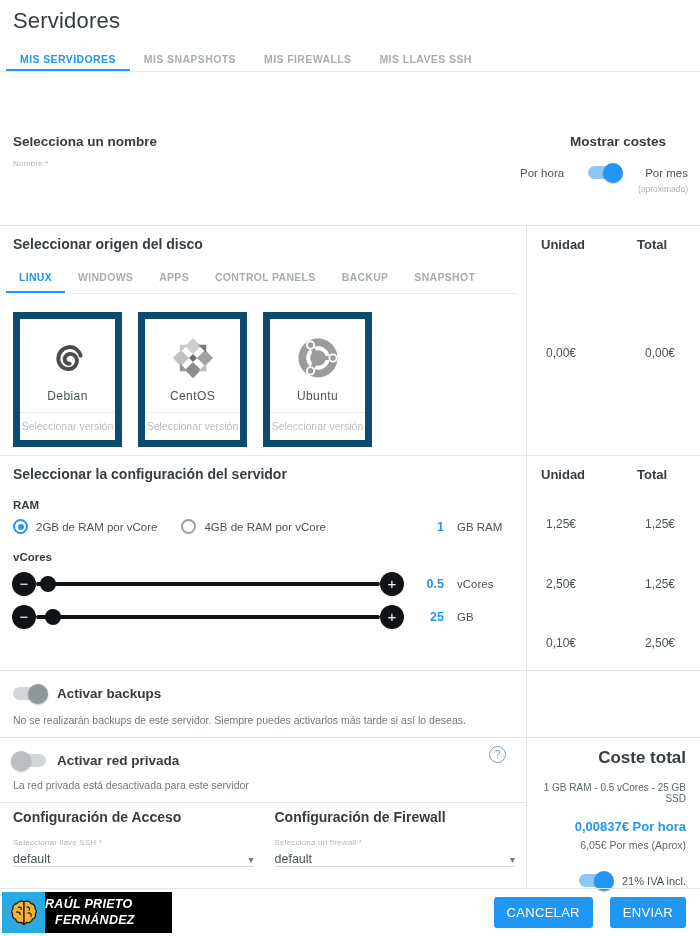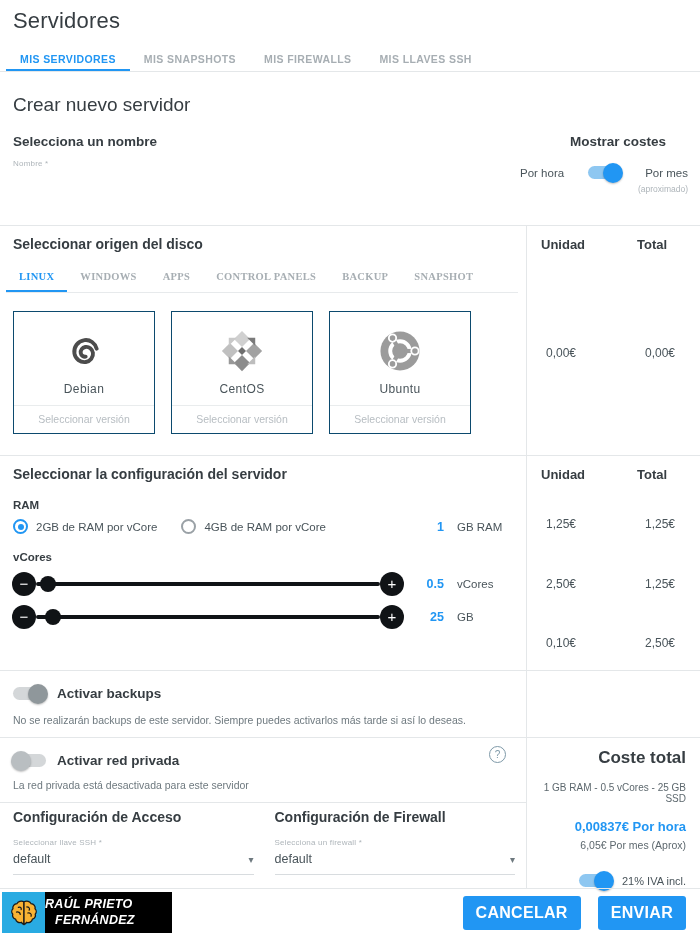--- a/index.html
+++ b/index.html
@@ -42,25 +42,25 @@
   .band-left  { width:527px; border-right:1px solid #e4e7e9; position:relative; }
   .band-right { width:173px; position:relative; }
   .sec-title { margin:10px 0 0 13px; font-size:14px; font-weight:700; color:#363d42; }
 
   .cost-headers { display:flex; padding:11px 0 0 14px; font-size:13px; font-weight:700; color:#363d42; }
   .cost-headers .c1 { width:96px; }
   .price-row { position:absolute; display:flex; padding-left:19px; width:100%; font-size:12px; color:#49545a; }
   .price-row .c1 { width:99px; }
 
   
-  .disk-tabs { margin:10px 8px 0 6px; display:flex; border-bottom:1px solid #e7eaec;font-family:Liberation Serif, serif; }
+  .disk-tabs { margin:10px 8px 0 6px; display:flex; border-bottom:1px solid #e7eaec; }
   .disk-tab { font-size:10.5px; font-weight:700; color:#a7aeb3; letter-spacing:.3px; padding:9px 13px 8px; cursor:pointer; white-space:nowrap; }
   .disk-tab.active { color:#2196f3; border-bottom:2px solid #2196f3; }
   .cards-row { margin:18px 0 0 13px; display:flex; gap:16px; }
-  .os-card { width:142px; border:1px solid #0c4a6e; text-align:center; cursor:pointer; background:#fff; }
+  .os-card { width:109px; border:7px solid #0c4a6e; text-align:center; cursor:pointer; background:#fff; }
   .os-icon { height:62px; display:flex; align-items:flex-end; justify-content:center; padding-top:8px; }
   .os-name { font-size:12px; color:#49545a; letter-spacing:.4px; padding:8px 0 9px; }
   .os-action { border-top:1px solid #e9eced; font-size:10.5px; color:#b7bdc2; padding:7px 0 8px; }
 
   
   .ctl-label { margin:17px 0 0 13px; font-size:11.5px; font-weight:700; color:#363d42; }
   .ctl-row { margin:8px 12px 0 13px; display:flex; align-items:center; }
   .radio { width:15px; height:15px; border-radius:50%; border:2px solid #9aa1a6; position:relative; flex:0 0 auto; cursor:pointer; }
   .radio.sel { border-color:#2196f3; }
   .radio.sel::after { content:""; position:absolute; inset:2.5px; border-radius:50%; background:#2196f3; }
@@ -79,21 +79,21 @@
   .toggle-row { margin:15px 0 0 13px; display:flex; align-items:center; gap:11px; }
   .toggle-row .tlab { font-size:13.5px; font-weight:700; color:#363d42; }
   .note-text { margin:13px 13px 0 13px; font-size:10.5px; color:#6e797f; }
   .help-icon { position:absolute; top:8px; right:20px; width:17px; height:17px; border:1.4px solid #7e99a8;
                border-radius:50%; font-size:10px; color:#7e99a8; display:flex; align-items:center; justify-content:center; cursor:pointer; }
   .subdivider { position:absolute; top:64px; left:0; width:527px; border-bottom:1px solid #e4e7e9; }
   .cfg-cols { position:absolute; top:71px; left:13px; width:502px; display:flex; gap:21px; }
   .cfg-col { width:241px; }
   .cfg-title { font-size:14px; font-weight:700; color:#363d42; }
   .select-row { margin-top:5px; display:flex; align-items:center; justify-content:space-between;
-                border-bottom:1px solid #d8dcdf; padding-bottom:8px; cursor:pointer; }
+                border-bottom:1px solid #d8dcdf; cursor:pointer; }
   .select-val { font-size:12.5px; color:#49545a; }
   .caret { font-size:10px; color:#6e797f; }
 
   
   .total-wrap { padding:10px 14px 0 8px; text-align:right; }
   .total-title { font-size:17px; font-weight:700; color:#363d42; }
   .total-summary { margin-top:14px; font-size:10px; color:#5d686e; }
   .total-hourly { margin-top:15px; font-size:13px; font-weight:700; color:#2196f3; }
   .total-monthly { margin-top:5px; font-size:10.5px; color:#5d686e; }
   .iva-row { margin-top:23px; display:flex; align-items:center; justify-content:flex-end; gap:10px; }
@@ -102,37 +102,36 @@
   
   .footer { position:absolute; top:888px; left:0; width:700px; height:48px; border-top:1px solid #e4e7e9;
             display:flex; align-items:center; justify-content:space-between; }
   .logo { display:flex; height:41px; margin-left:2px; }
   .logo-sq { width:43px; background:#29abe2; display:flex; align-items:center; justify-content:center; }
   .logo-black { width:127px; background:#000; color:#fff; display:flex; flex-direction:column; justify-content:center; }
   .logo-black span { font-size:12.5px; font-weight:800; font-style:italic; letter-spacing:.3px; line-height:1.25; }
   .logo-black span:last-child { padding-left:10px; }
   .btns { display:flex; gap:17px; margin-right:14px; }
   .btn { background:#2196f3; color:#fff; border:none; border-radius:3px; font-family:inherit;
-         font-size:16px; font-weight:700; letter-spacing:.3px; padding:8px 13px; cursor:pointer; }
+         font-size:13px; font-weight:400; letter-spacing:.3px; padding:8px 13px; cursor:pointer; }
 </style>
 </head>
 <body>
 
 <div class="page">
 
   <div class="page-title">Servidores</div>
 
   <div class="main-tabs">
     <div class="main-tab active">MIS SERVIDORES</div>
     <div class="main-tab">MIS SNAPSHOTS</div>
     <div class="main-tab">MIS FIREWALLS</div>
     <div class="main-tab">MIS LLAVES SSH</div>
   </div>
 
-  <div class="form-heading">Crear nuevo servidor</div>
 
   <div class="name-block">
     <div class="block-title">Selecciona un nombre</div>
     <div class="tiny-label">Nombre *</div>
   </div>
 
   <div class="costs-block">
     <div class="costs-title">Mostrar costes</div>
     <div class="costs-row">
       <span class="costs-side">Por hora</span>

